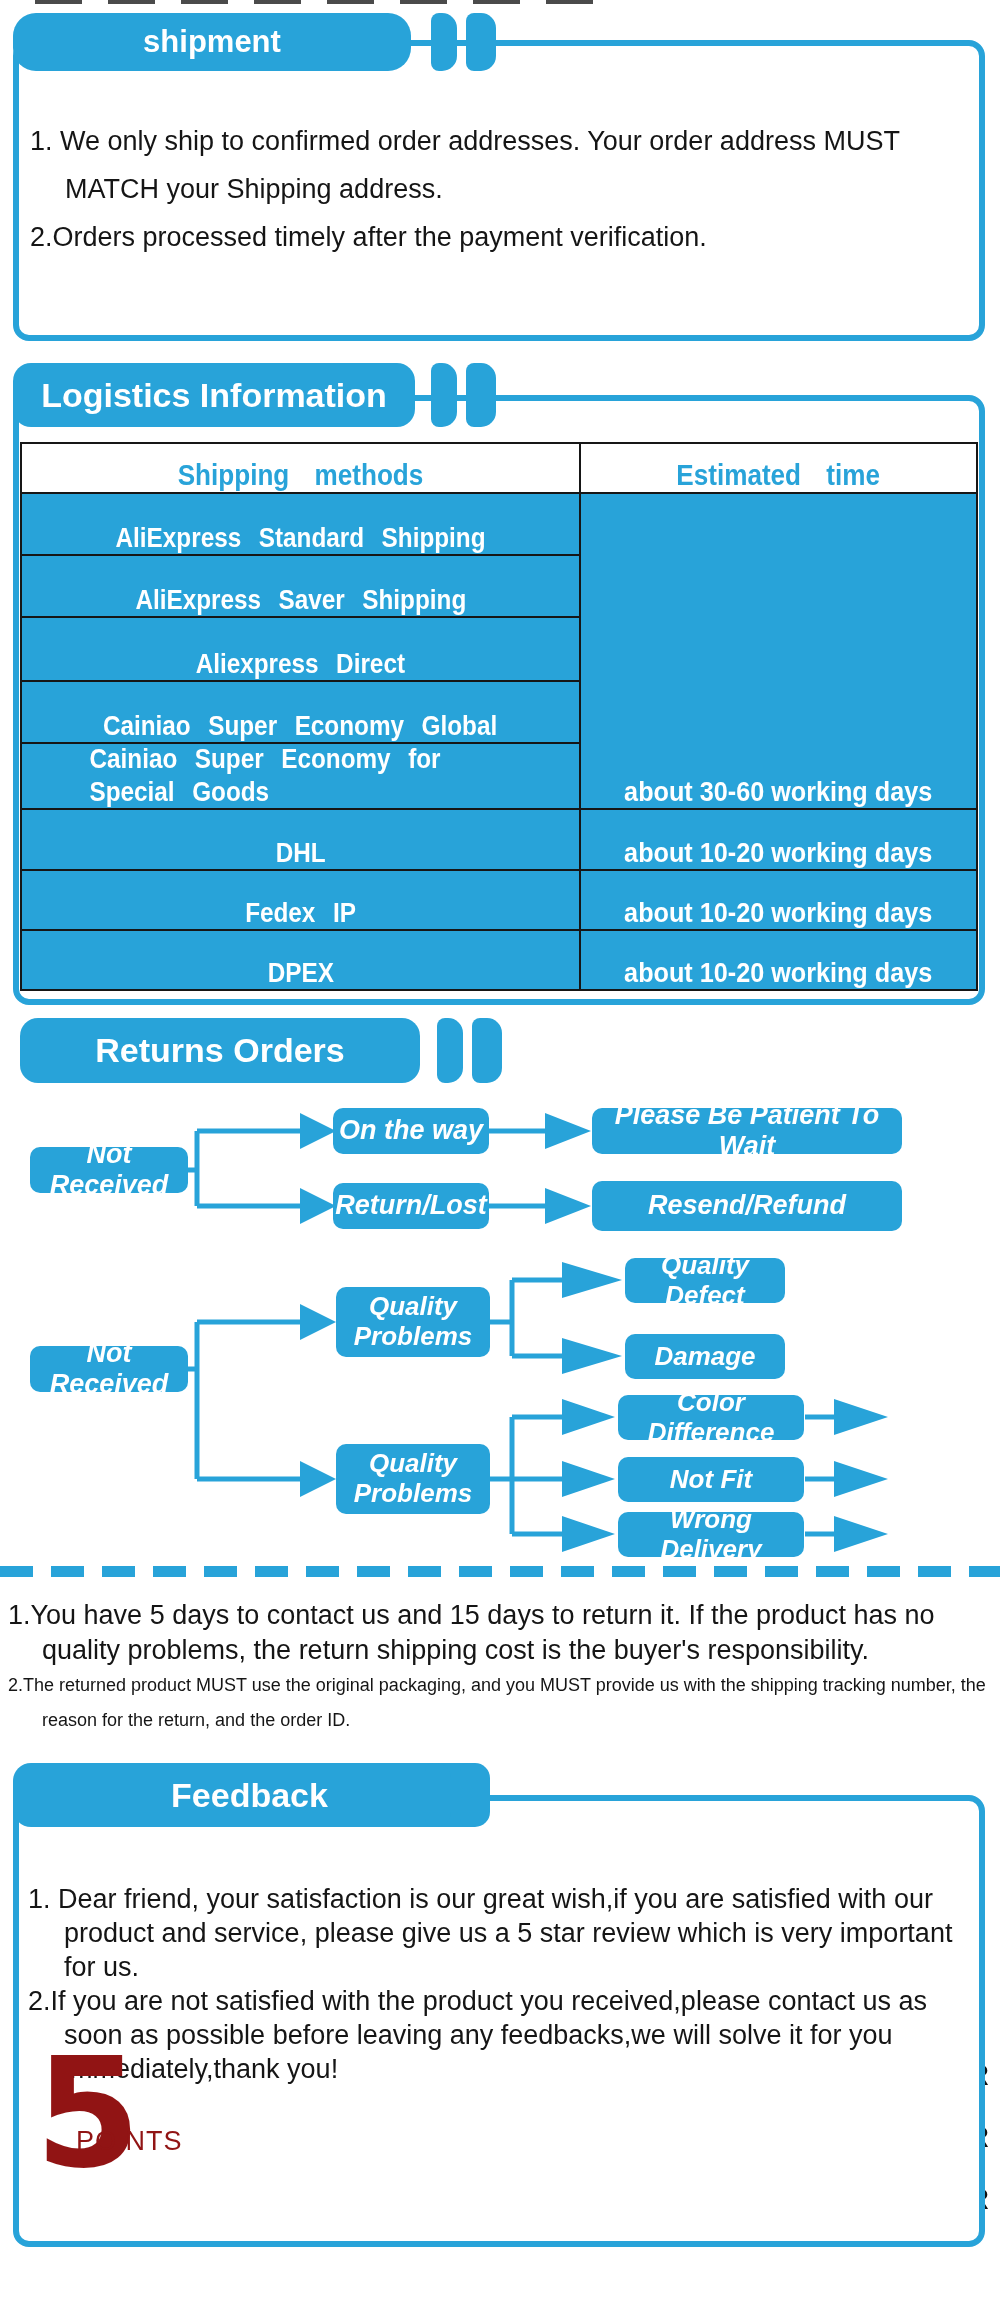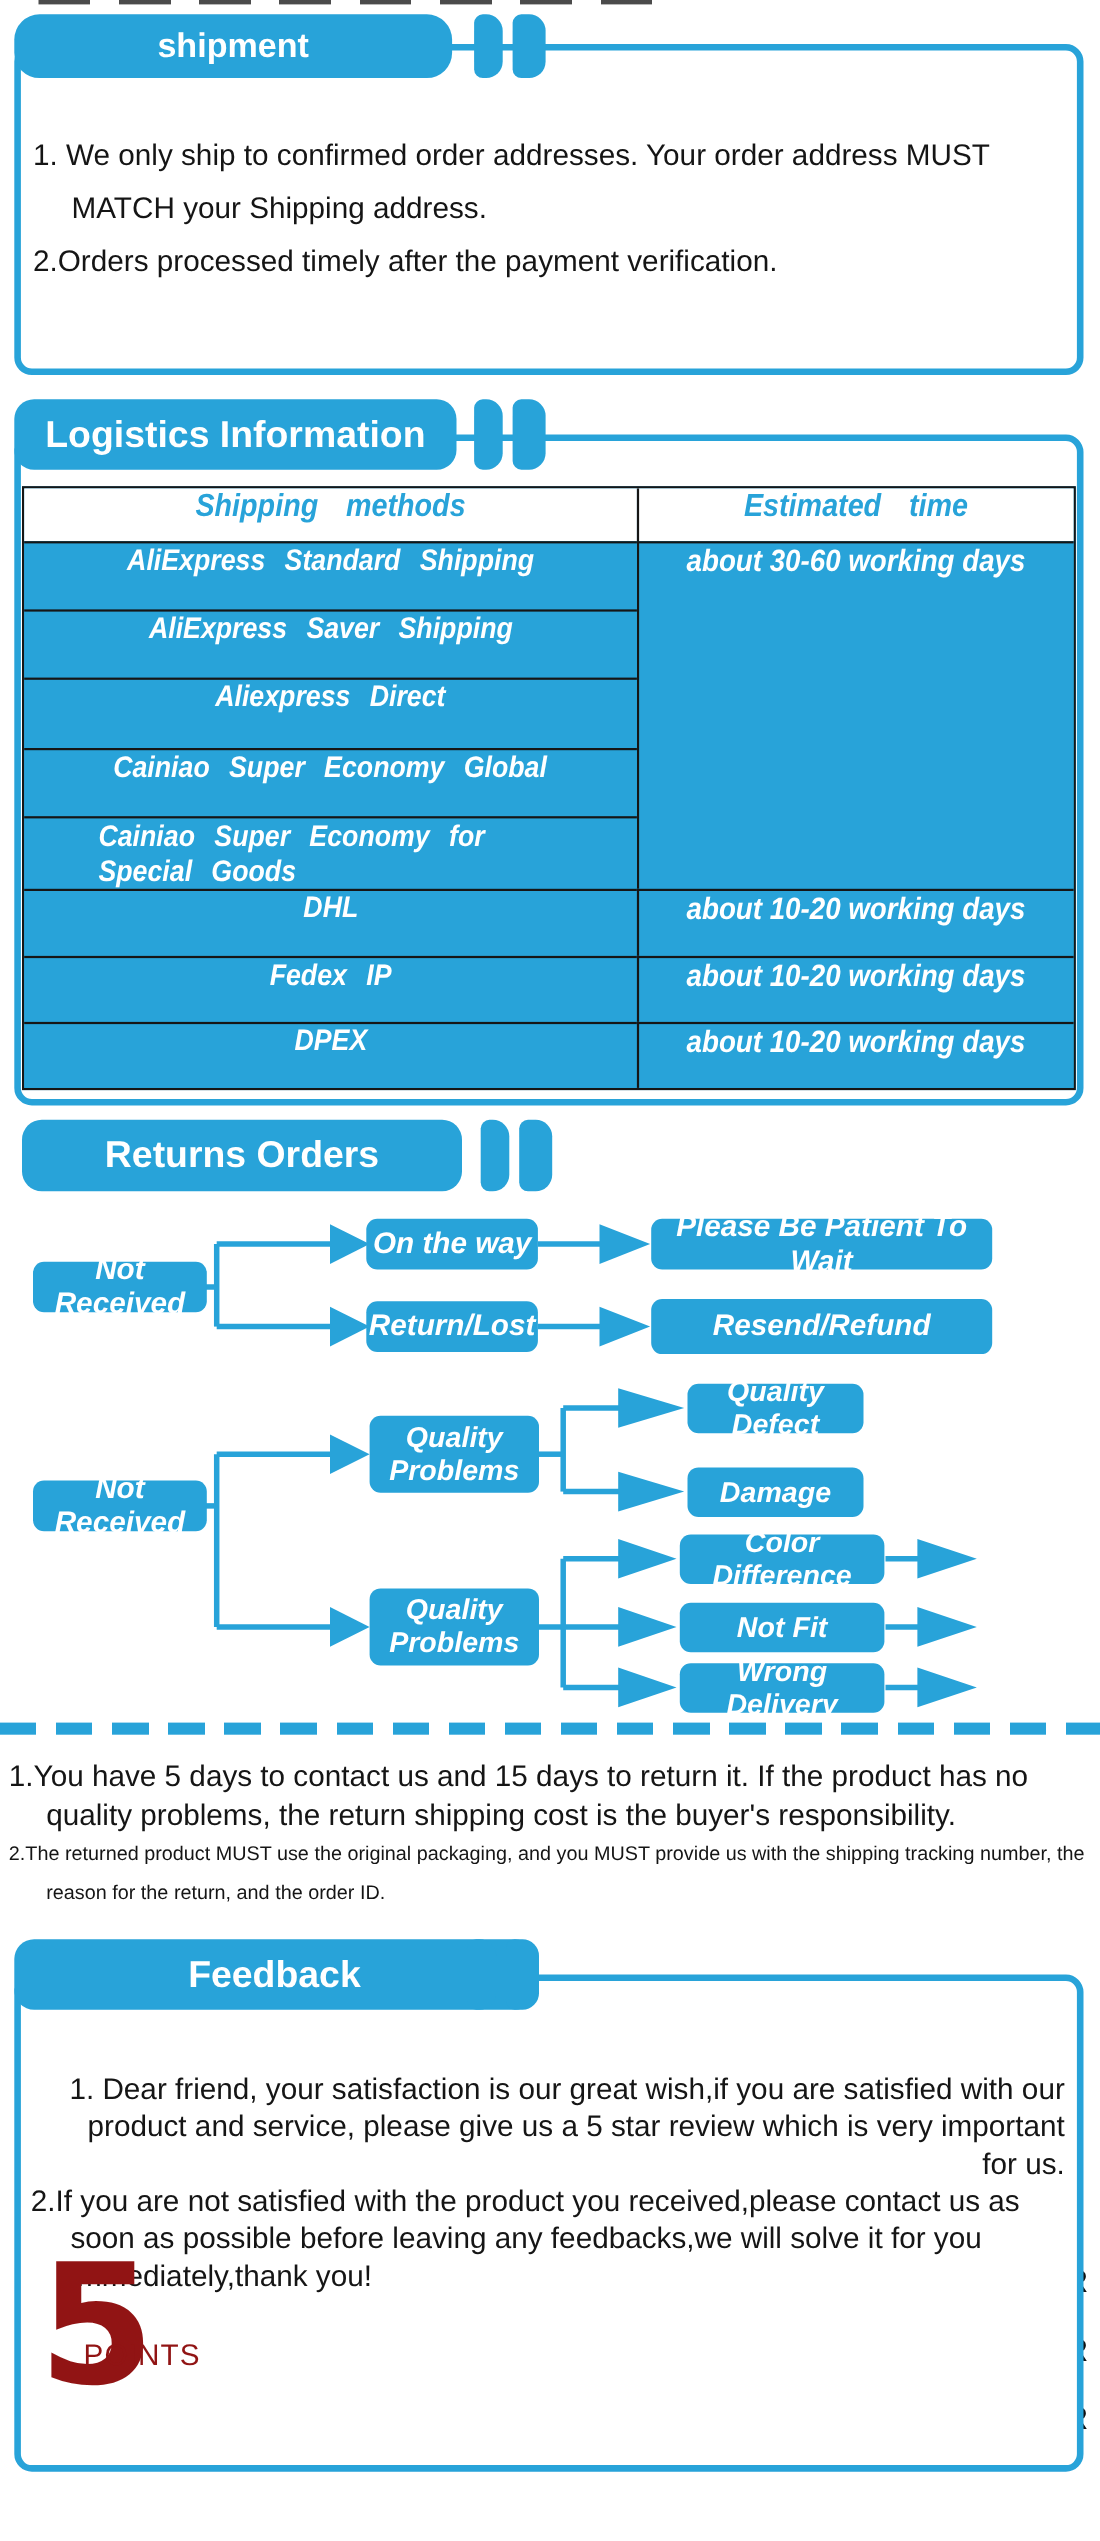--- a/index.html
+++ b/index.html
@@ -20,21 +20,21 @@
 
   .num-item{font-size:27px;line-height:48px;padding-left:35px;text-indent:-35px;}
   .tight .num-item{line-height:35px;padding-left:34px;text-indent:-34px;}
   .fb .num-item{line-height:34px;padding-left:36px;text-indent:-36px;}
 
   
   .ltable{position:absolute;left:20px;top:442px;width:958px;display:grid;z-index:2;
           grid-template-columns:557px 1fr;
           grid-template-rows:48px 62px 62px 64px 62px 66px 61px 60px 60px;
           border:2px solid #161616;box-sizing:border-box;background:var(--blue);}
-  .ltable>div{display:flex;align-items:flex-start;justify-content:center;text-align:center;font-style:italic;}
+  .ltable>div{display:flex;align-items:flex-end;justify-content:center;text-align:center;}
   .th{background:#fff;color:var(--blue);font-weight:bold;font-size:29px;word-spacing:20px;}
   .thr{border-left:2px solid #161616;}
   .tm{background:var(--blue);color:#fff;font-weight:bold;font-size:27px;word-spacing:12px;
       border-top:2px solid #161616;}
   .tt{background:var(--blue);color:#fff;font-weight:bold;font-size:28px;
       border-top:2px solid #161616;border-left:2px solid #161616;}
   .merged{grid-column:2;grid-row:2/7;}
   .cond{display:inline-block;transform:scaleX(.9);}
   .twoL{max-width:470px;text-align:left;line-height:1.2;}
 
@@ -227,21 +227,21 @@
   </div>
 
   <div class="sect-box" style="left:13px;top:1795px;width:972px;height:452px;"></div>
   <div class="bubble" style="left:13px;top:1763px;width:473px;height:64px;font-size:34px;">
     <span>Feedback</span>
   </div>
   <div class="tick" style="left:425px;top:1763px;width:26px;height:64px;"></div>
   <div class="tick" style="left:460px;top:1763px;width:30px;height:64px;"></div>
 
   <div class="fb" style="position:absolute;left:28px;top:1882px;width:940px;z-index:2;">
-    <div class="num-item" style="font-size:27px;text-align:right;">1. Dear friend, your satisfaction is our great wish,if you are satisfied with our product and service, please give us a 5 star review which is very important for us.</div>
+    <div class="num-item" style="font-size:27px;">1. Dear friend, your satisfaction is our great wish,if you are satisfied with our product and service, please give us a 5 star review which is very important for us.</div>
     <div class="num-item" style="font-size:27px;">2.If you are not satisfied with the product you received,please contact us as soon as possible before leaving any feedbacks,we will solve it for you immediately,thank you!</div>
   </div>
 
   <div class="big5">5</div>
   <div class="points">POINTS</div>
   <div class="small-stars">
       <svg class="star" viewBox="0 0 24 24">
         <use href="#star-shape" xlink:href="#star-shape"></use>
       </svg>
       <svg class="star" viewBox="0 0 24 24">

